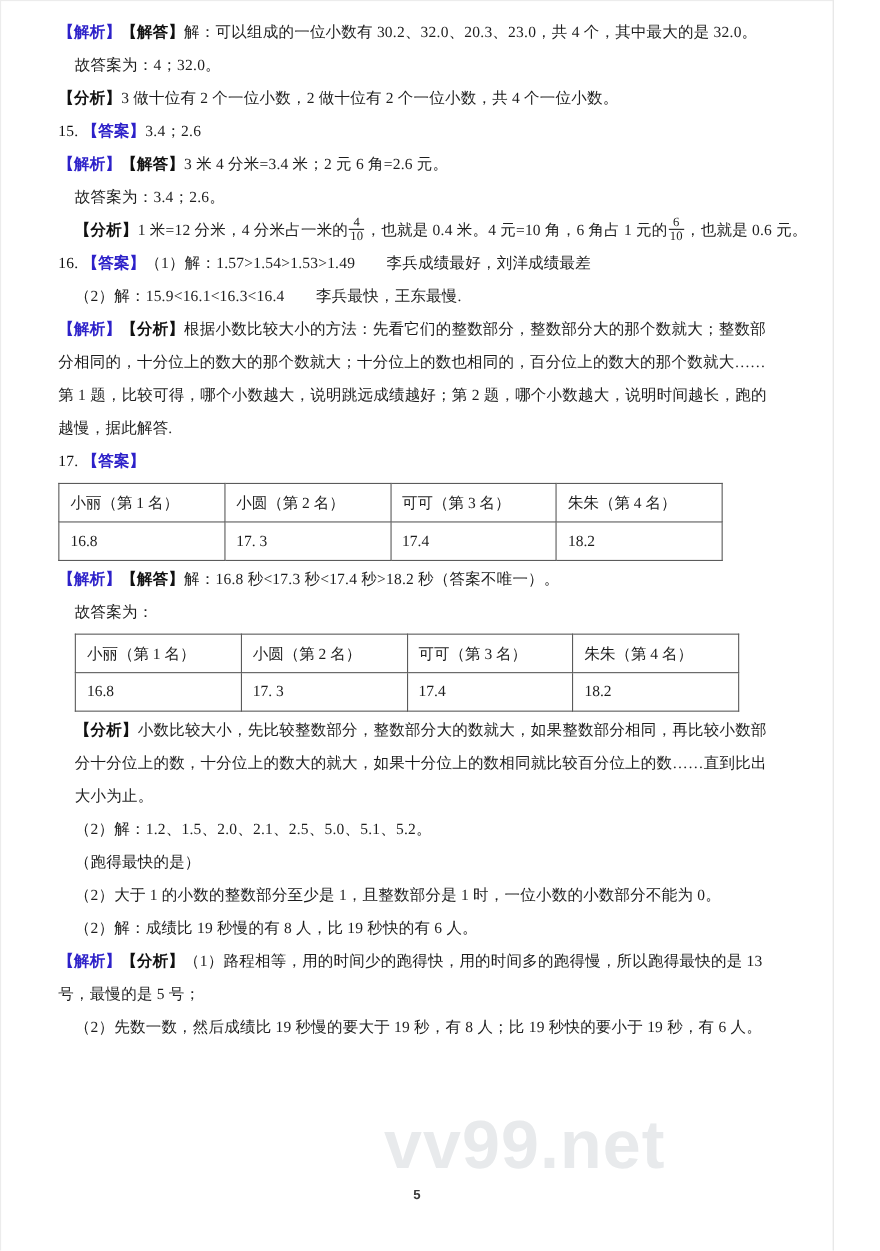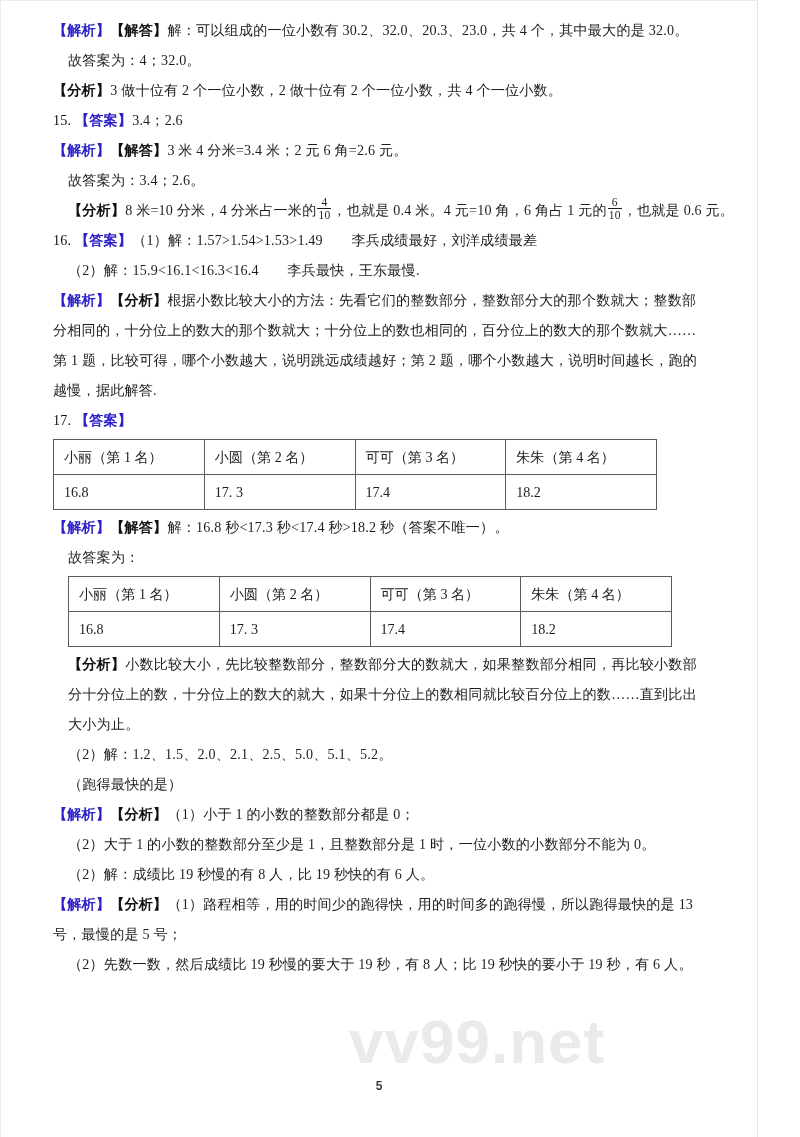--- a/index.html
+++ b/index.html
@@ -140,21 +140,21 @@
 
       <div class="line">
         <span class="tag-blue">【解析】</span><span class="tag-black">【解答】</span><span>3 米 4 分米=3.4 米；2 元 6 角=2.6 元。</span>
       </div>
 
       <div class="line indent">
         <span>故答案为：3.4；2.6。</span>
       </div>
 
       <div class="line indent">
-        <span class="tag-black">【分析】</span><span>8 米=10 分米，4 分米占一米的</span><span class="frac"><span class="n">4</span><span class="d">10</span></span><span>，也就是 0.4 米。4 元=10 角，6 角占 1 元的</span><span class="frac"><span class="n">6</span><span class="d">10</span></span><span>，也就是 0.6 元。</span>
+        <span class="tag-black">【分析】</span><span>1 米=12 分米，4 分米占一米的</span><span class="frac"><span class="n">4</span><span class="d">10</span></span><span>，也就是 0.4 米。4 元=10 角，6 角占 1 元的</span><span class="frac"><span class="n">6</span><span class="d">10</span></span><span>，也就是 0.6 元。</span>
       </div>
 
       <div class="line">
         <span class="num">16.</span>&nbsp;<span class="tag-blue">【答案】</span><span>（1）解：1.57&gt;1.54&gt;1.53&gt;1.49　　李兵成绩最好，刘洋成绩最差</span>
       </div>
 
       <div class="line indent">
         <span>（2）解：15.9&lt;16.1&lt;16.3&lt;16.4　　李兵最快，王东最慢.</span>
       </div>
 
@@ -214,23 +214,20 @@
 
 
       <div class="line indent">
         <span>（2）解：1.2、1.5、2.0、2.1、2.5、5.0、5.1、5.2。</span>
       </div>
 
       <div class="line indent">
         <span>（跑得最快的是）</span>
       </div>
 
-      <div class="line">
-        <span class="tag-blue">【解析】</span><span class="tag-black">【分析】</span><span>（1）小于 1 的小数的整数部分都是 0；</span>
-      </div>
 
       <div class="line indent">
         <span>（2）大于 1 的小数的整数部分至少是 1，且整数部分是 1 时，一位小数的小数部分不能为 0。</span>
       </div>
 
 
       <div class="line indent">
         <span>（2）解：成绩比 19 秒慢的有 8 人，比 19 秒快的有 6 人。</span>
       </div>
 

